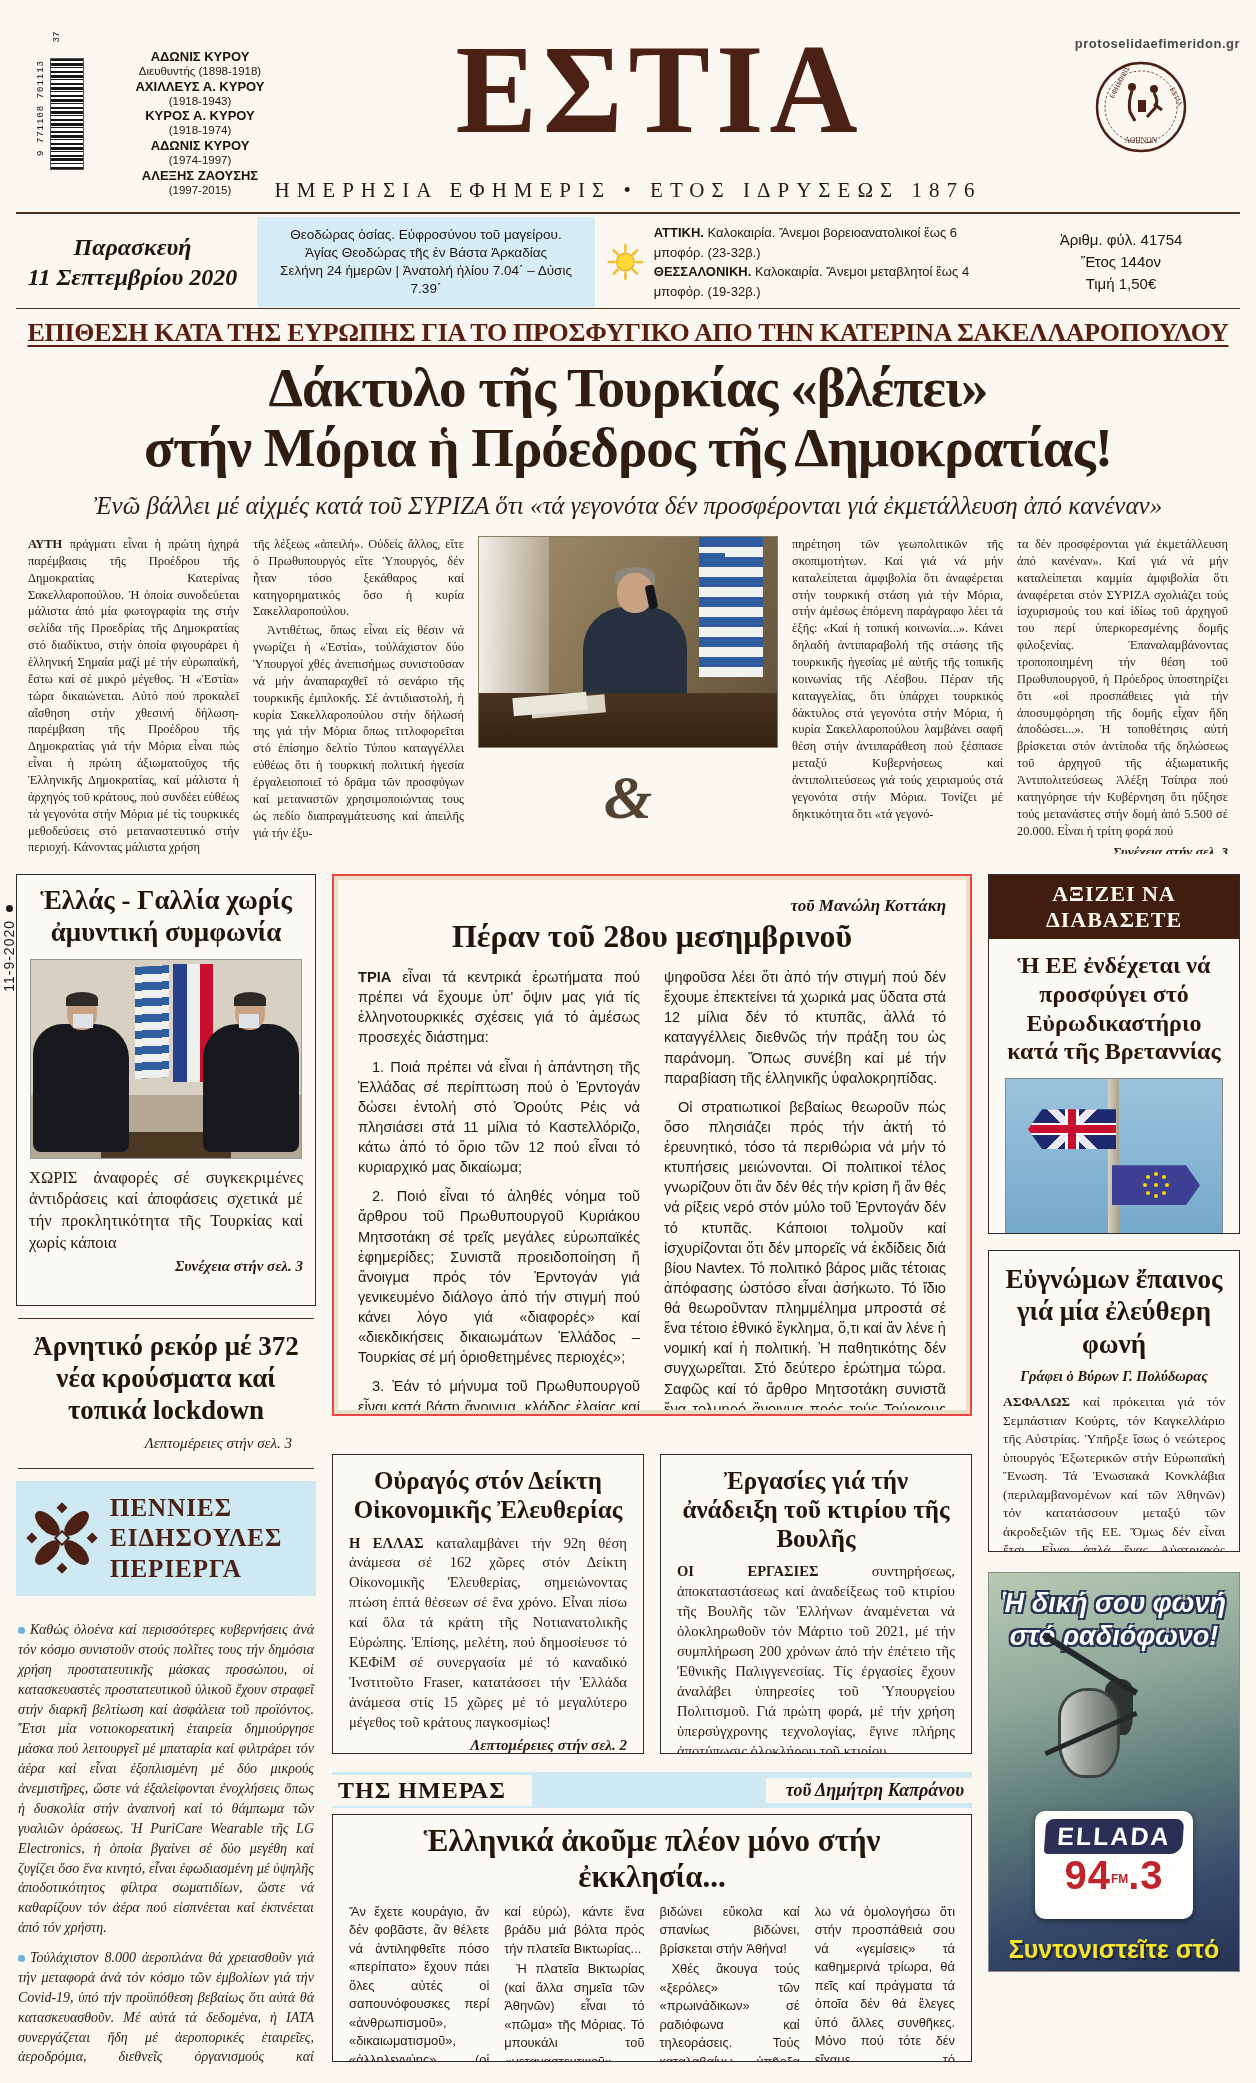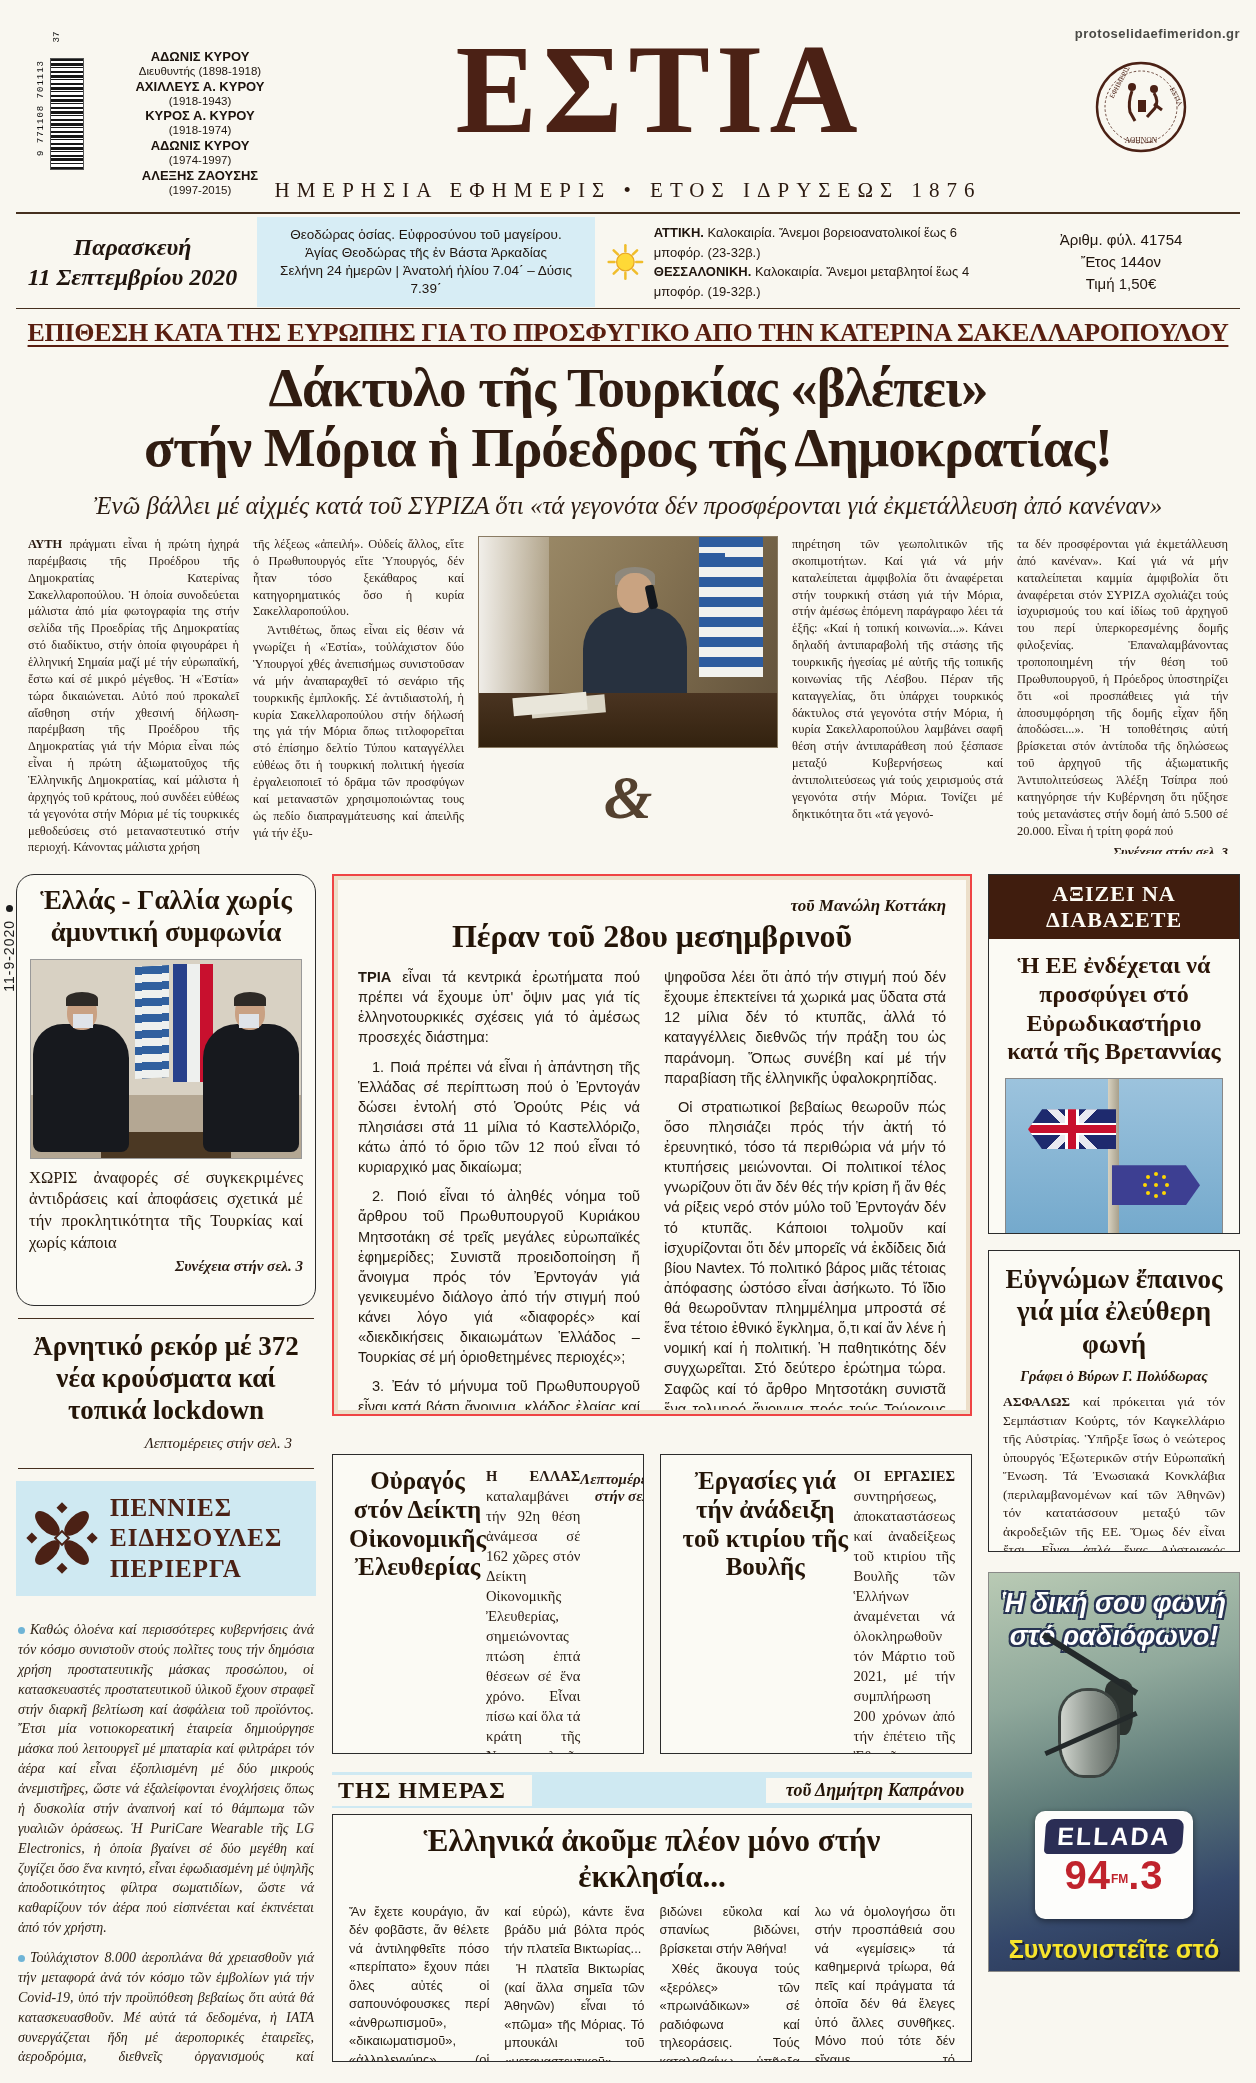--- a/index.html
+++ b/index.html
@@ -11,21 +11,21 @@
   .barcode-wrap { width:72px; position:relative; margin-left:18px; padding-top:32px; }
   .barcode { width:34px; height:112px; margin-left:16px; border:1px solid #555; background:repeating-linear-gradient(to bottom,#161616 0 2px,#fff 2px 3.5px,#161616 3.5px 6.5px,#fff 6.5px 8px,#161616 8px 9px,#fff 9px 12px); }
   .barcode-num { position:absolute; left:2px; top:34px; writing-mode:vertical-rl; transform:rotate(180deg); font-family:"Liberation Mono","DejaVu Sans Mono",monospace; font-size:9px; color:#111; letter-spacing:1px;}
   .barcode-top { position:absolute; left:18px; top:6px; transform:rotate(-90deg); font-family:"Liberation Mono","DejaVu Sans Mono",monospace; font-size:9px; color:#111; }
   .directors { width:188px; text-align:center; padding-top:24px; font-family:"Liberation Sans","DejaVu Sans",sans-serif; color:#1c130d; }
   .directors .dname { font-weight:bold; font-size:13px; line-height:1.15; }
   .directors .dten  { font-size:11.5px; line-height:1.2; margin-bottom:1px; }
   .logo-area { flex:1; text-align:center; }
   .logo { font-size:122px; line-height:126px; font-weight:900; color:#4b2115; letter-spacing:6px; transform:scaleY(1.04); }
   .seal-area { width:215px; position:relative; }
-  .site-url { position:absolute; top:0; right:0; font-family:"Liberation Sans","DejaVu Sans",sans-serif; font-weight:bold; font-size:13px; color:#4a4a46; letter-spacing:0.5px; }
+  .site-url { position:absolute; top:10px; right:0; font-family:"Liberation Sans","DejaVu Sans",sans-serif; font-weight:bold; font-size:13px; color:#4a4a46; letter-spacing:0.5px; }
   .seal { position:absolute; top:34px; right:52px; }
   .tagline { text-align:center; font-size:21px; letter-spacing:7px; color:#2c1a10; margin-top:0px; font-weight:500; }
   .rule { border:none; border-top:2px solid #46301f; margin:9px 16px 0; }
   .rule-thin { border:none; border-top:1.5px solid #46301f; margin:6px 16px 0; }
 
   
   .infostrip { display:flex; align-items:center; gap:12px; margin:8px 20px 0; height:80px; }
   .dateblock { width:225px; text-align:center; font-weight:bold; font-style:italic; font-size:24px; line-height:1.25; color:#20150e; }
   .saintbox { width:338px; background:#d7edf5; text-align:center; font-family:"Liberation Sans","DejaVu Sans",sans-serif; font-size:13.5px; line-height:1.35; padding:9px 8px; color:#20150e; }
   .weatherblock { flex:1; display:flex; align-items:center; gap:10px; font-family:"Liberation Sans","DejaVu Sans",sans-serif; font-size:13px; line-height:1.5; color:#20150e; }
@@ -59,21 +59,21 @@
 
   
   .main-grid { display:flex; gap:16px; margin:20px 16px 0; height:1190px; overflow:hidden; }
   .left-rail { width:300px; }
   .center-col { flex:1; }
   .right-rail { width:252px; }
 
   .box { border:1.5px solid #2c2c2c; background:#fbfaf4; }
 
   
-  .france-box { padding:10px 12px 8px; height:432px; overflow:hidden;border-radius:18px; }
+  .france-box { padding:10px 12px 8px; height:432px; overflow:hidden; }
   .box-title { text-align:center; font-weight:bold; font-size:27px; line-height:1.18; color:#241508; }
   .france-photo { position:relative; width:272px; height:200px; margin:10px auto 8px; background:linear-gradient(#d8d1c3 0 68%,#b4a793 68% 100%); overflow:hidden; border:1px solid #999; }
   .fp-fig { position:absolute; bottom:6px; width:96px; height:128px; background:#17191e; border-radius:30px 34px 8px 8px; }
   .fp-fig.l { left:2px; }
   .fp-fig.r { right:2px; border-radius:34px 30px 8px 8px; }
   .fp-head { position:absolute; width:30px; height:34px; background:#c9a183; border-radius:46%; }
   .fp-head.l { left:36px; bottom:128px; }
   .fp-head.r { right:36px; bottom:128px; }
   .fp-hair { position:absolute; width:32px; height:14px; background:#2e2a26; border-radius:50% 50% 0 0; }
   .fp-hair.l { left:35px; bottom:152px; }
@@ -95,21 +95,21 @@
 
   
   .kottakis-box { height:542px; border:4px solid #ef4444; outline:4px solid #ecdfc9; outline-offset:-6px; padding:18px 22px 10px; overflow:hidden; background:#fbf9f2; }
   .kott-byline { text-align:right; font-weight:bold; font-style:italic; font-size:17px; color:#241508; }
   .kott-title { text-align:center; font-weight:bold; font-size:32px; color:#241508; margin:2px 0 12px; }
   .kott-cols { display:flex; gap:24px; font-family:"Liberation Sans","DejaVu Sans",sans-serif; font-size:14.6px; line-height:1.38; text-align:justify; color:#241a10; }
   .kott-cols .kc { flex:1; }
   .kott-cols p { margin-bottom:9px; }
   .kott-cols p + p { text-indent:14px; }
   .center-row { display:flex; gap:16px; margin-top:38px; height:300px; }
-  .cr-box { flex:1; padding:12px 16px 8px; overflow:hidden; display:flex; flex-direction:row; }
+  .cr-box { flex:1; padding:12px 16px 8px; overflow:hidden; display:flex; flex-direction:column; }
   .cr-title { text-align:center; font-weight:bold; font-size:25px; line-height:1.15; color:#241508; margin-bottom:9px; }
   .cr-body { font-size:14.6px; line-height:1.37; text-align:justify; color:#281a11; flex:1; }
   .himeras-band { display:flex; align-items:center; margin-top:18px; height:36px; background:#cfe9f2; }
   .hb-label { background:#f9f7f0; font-weight:bold; font-size:24px; padding:2px 26px 2px 6px; color:#241508; letter-spacing:1px; }
   .hb-byline { background:#f9f7f0; font-weight:bold; font-style:italic; font-size:18px; padding:2px 8px 2px 20px; color:#241508; }
   .himeras-box { margin-top:6px; height:248px; padding:8px 16px; overflow:hidden; }
   .himeras-title { text-align:center; font-weight:bold; font-size:31px; color:#241508; margin-bottom:8px; }
   .himeras-cols { display:flex; gap:15px; font-family:"Liberation Sans","DejaVu Sans",sans-serif; font-size:12.9px; line-height:1.43; text-align:justify; color:#241a10; }
   .himeras-cols .hc { flex:1; }
   .himeras-cols p + p { text-indent:12px; margin-top:2px; }

